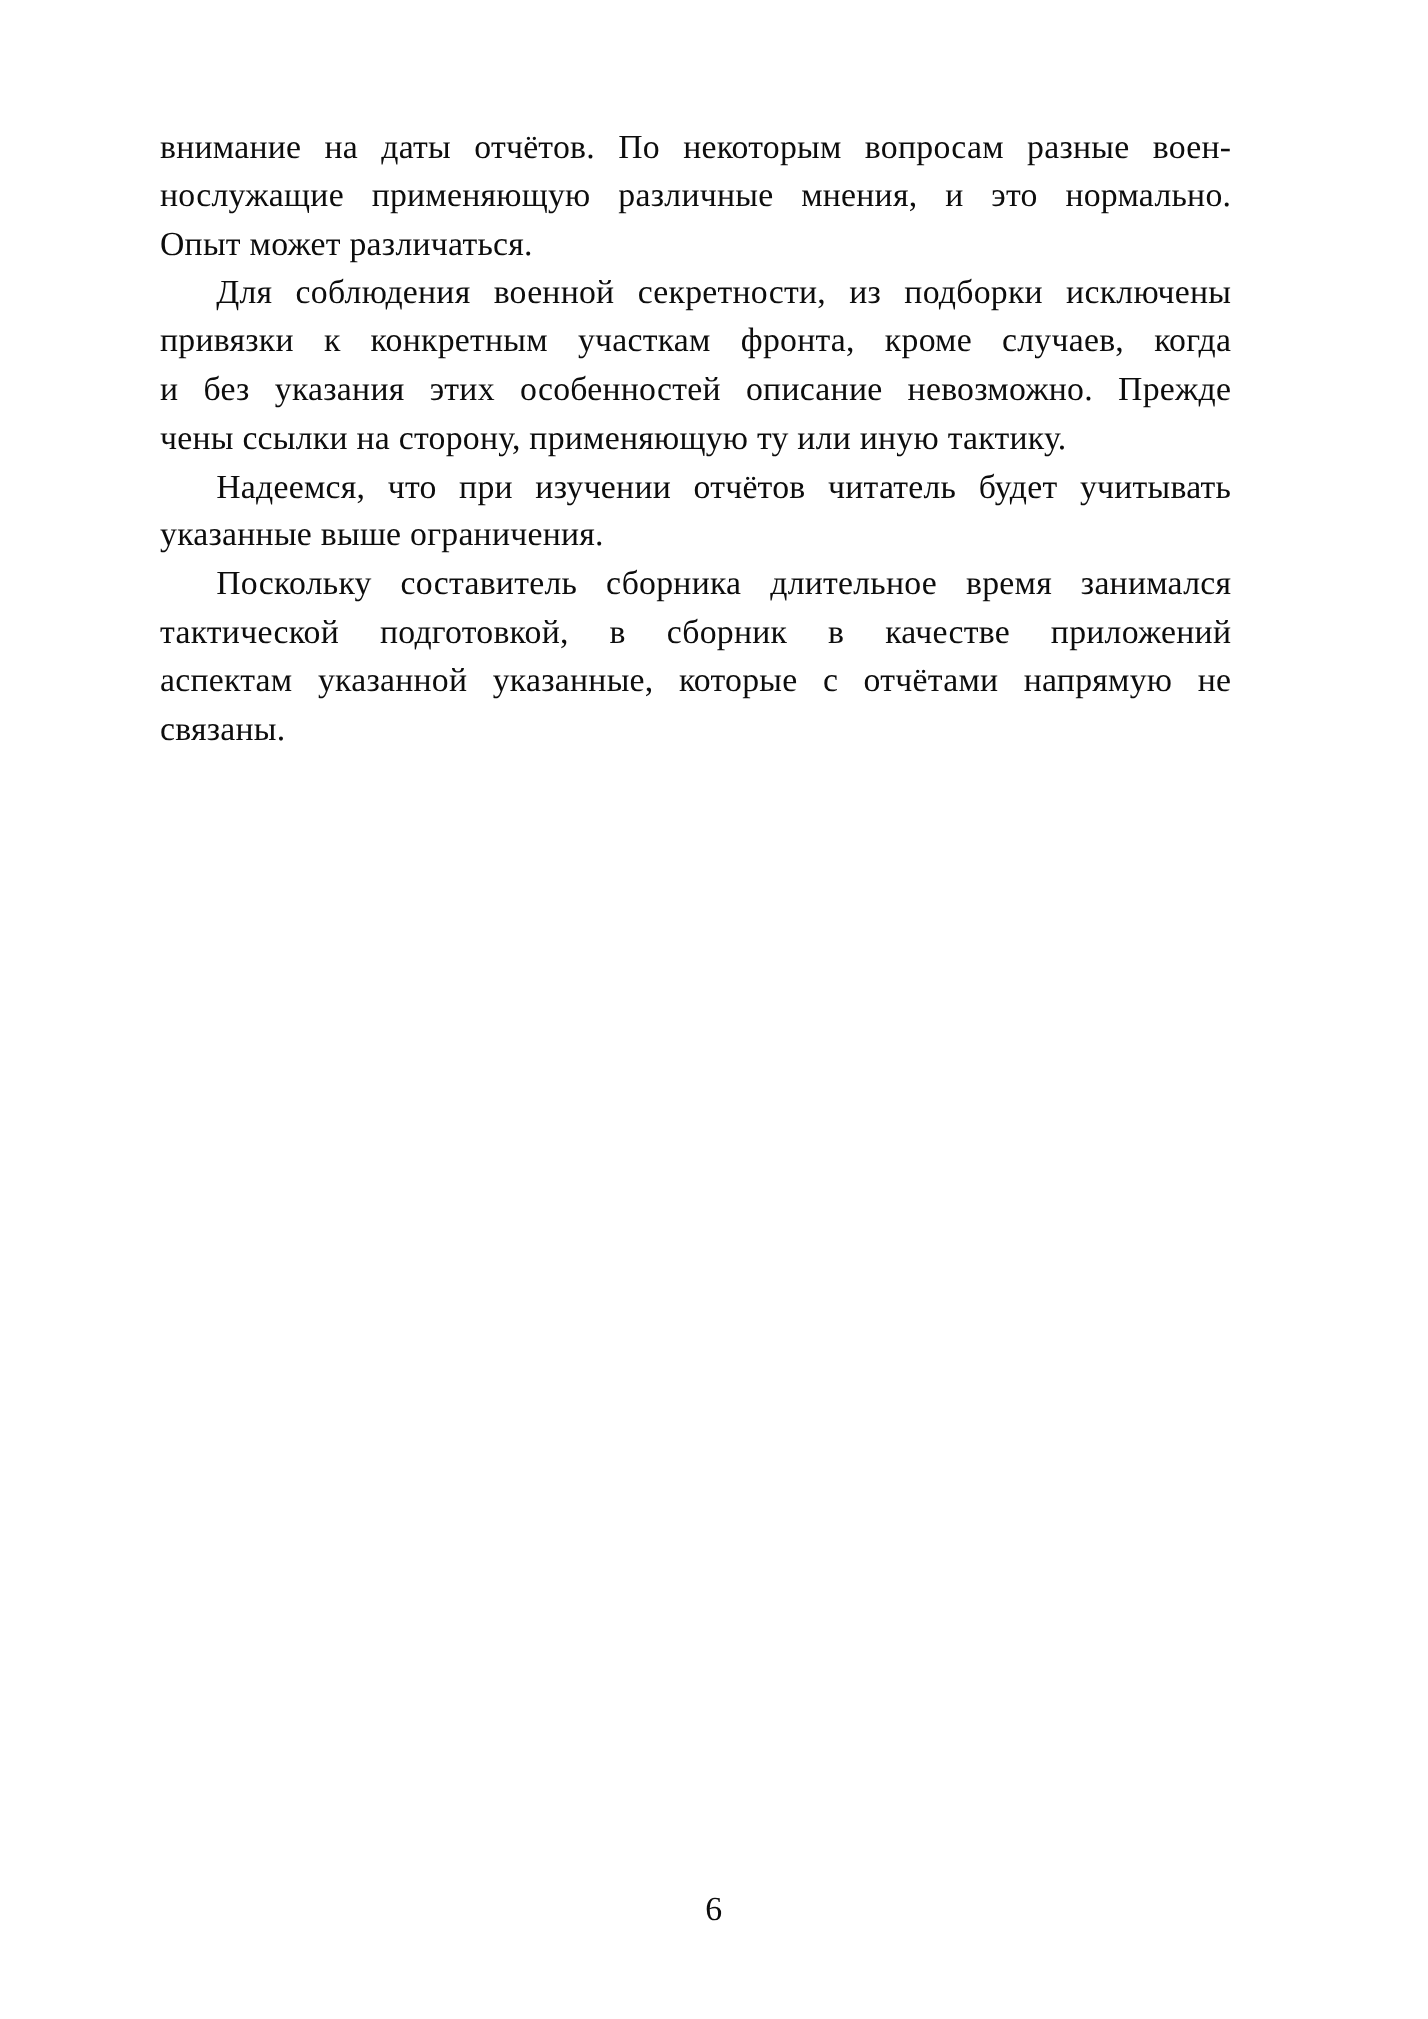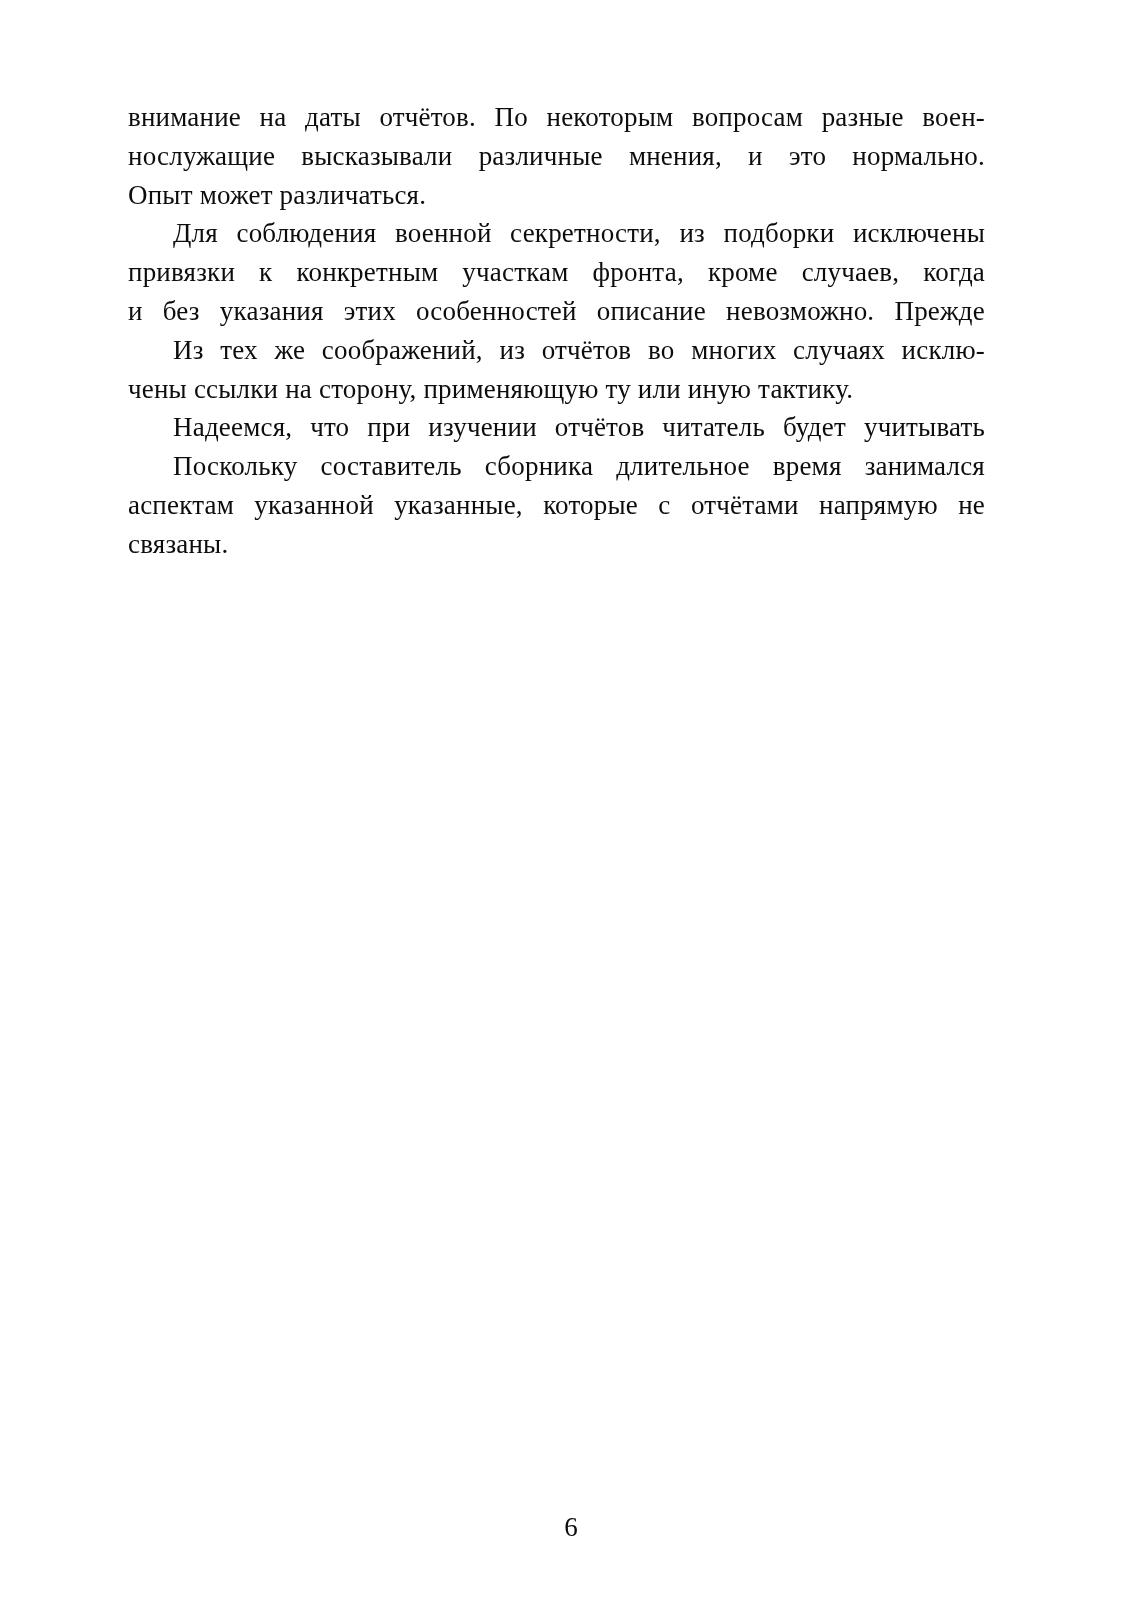--- a/index.html
+++ b/index.html
@@ -44,26 +44,27 @@
     font-size: 27px;
     line-height: 30px;
   }
 </style>
 </head>
 <body>
 
 <div class="page">
   <div class="textblock">
       <div class="line">внимание на даты отчётов. По некоторым вопросам разные воен-</div>
-      <div class="line">нослужащие высказывали различные мнения, и это нормально.</div>
+      <div class="line">нослужащие применяющую различные мнения, и это нормально.</div>
       <div class="line last">Опыт может различаться.</div>
       <div class="line indent">Для соблюдения военной секретности, из подборки исключены</div>
       <div class="line">привязки к конкретным участкам фронта, кроме случаев, когда</div>
       <div class="line">и без указания этих особенностей описание невозможно. Прежде</div>
-      <div class="line indent">Из тех же соображений, из отчётов во многих случаях исклю-</div>
       <div class="line last">чены ссылки на сторону, применяющую ту или иную тактику.</div>
       <div class="line indent">Надеемся, что при изучении отчётов читатель будет учитывать</div>
+      <div class="line last">указанные выше ограничения.</div>
       <div class="line indent">Поскольку составитель сборника длительное время занимался</div>
+      <div class="line">тактической подготовкой, в сборник в качестве приложений</div>
       <div class="line">аспектам указанной указанные, которые с отчётами напрямую не</div>
       <div class="line last">связаны.</div>
     </div>
   <div class="pagenum">6</div>
 </div>
 
 </body></html>

